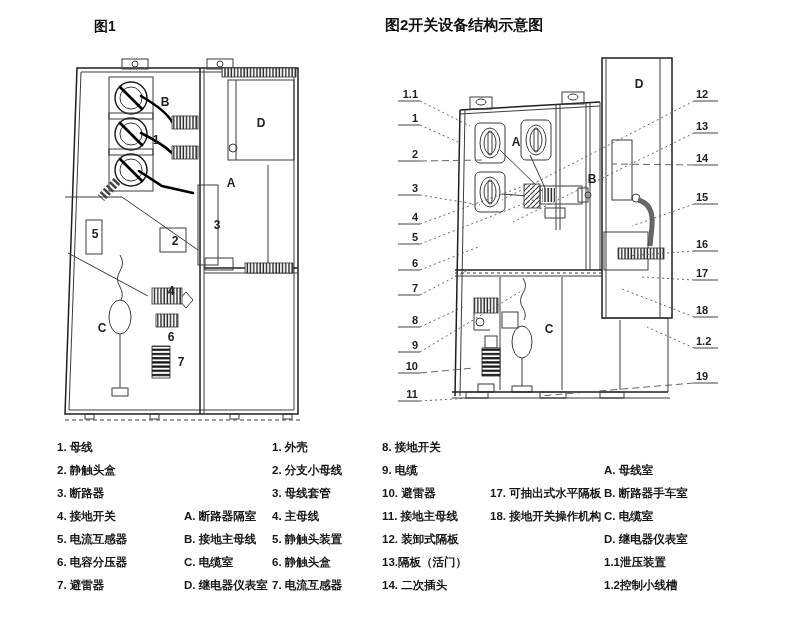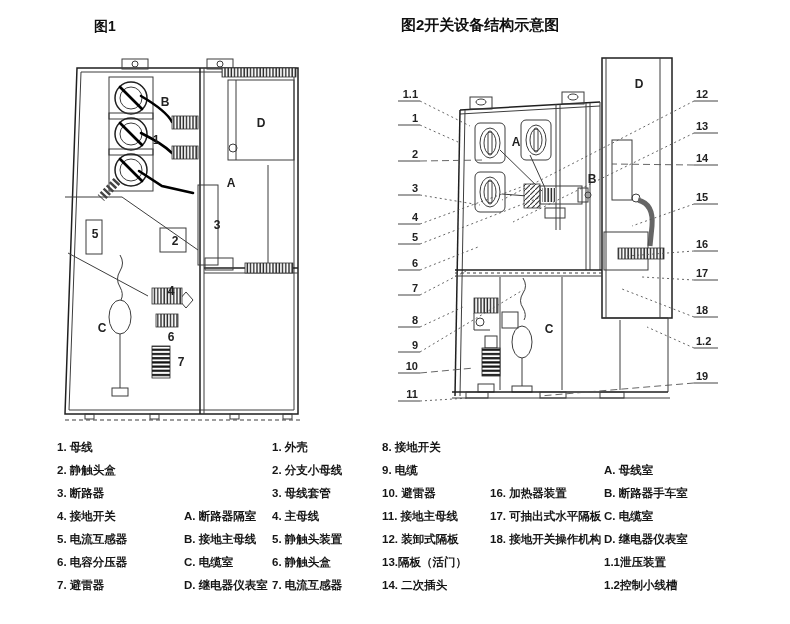--- a/index.html
+++ b/index.html
@@ -2,21 +2,21 @@
 <html><head>
 <meta charset="utf-8">
 <style>
   html,body{margin:0;padding:0;}
   body{
     width:790px;height:624px;position:relative;background:#ffffff;
     font-family:"Liberation Sans",sans-serif;overflow:hidden;
   }
   .title{position:absolute;font-weight:bold;color:#101010;white-space:nowrap;}
   #fig1-title{left:62px;top:18px;font-size:14px;margin-left:32px;}
-  #fig2-title{left:385px;top:16px;font-size:15px;margin-left:16px;}
+  #fig2-title{left:385px;top:16px;font-size:15px;}
   #diagram-svg{position:absolute;left:0;top:0;}
   .legend-col{
     position:absolute;color:#161616;font-weight:bold;font-size:11.5px;
     line-height:23px;white-space:nowrap;
   }
   
   .ln{stroke:#3d3d3d;stroke-width:1;fill:none;}
   .lnb{stroke:#1f1f1f;stroke-width:1.5;fill:none;}
   .bold{stroke:#000;stroke-width:2.6;fill:none;stroke-linecap:round;}
   .cl{font-family:"Liberation Sans",sans-serif;font-size:11px;fill:#222;font-weight:bold;}
@@ -326,21 +326,20 @@
 <div class="legend-col" style="left:382px;top:436px;">
     <div>8. 接地开关</div>
     <div>9. 电缆</div>
     <div>10. 避雷器</div>
     <div>11. 接地主母线</div>
     <div>12. 装卸式隔板</div>
     <div>13.隔板（活门）</div>
     <div>14. 二次插头</div>
   </div>
 <div class="legend-col" style="left:490px;top:482px;">
-    <div>16. 加热器装置</div>
     <div>17. 可抽出式水平隔板</div>
     <div>18. 接地开关操作机构</div>
   </div>
 <div class="legend-col" style="left:604px;top:459px;">
     <div>A. 母线室</div>
     <div>B. 断路器手车室</div>
     <div>C. 电缆室</div>
     <div>D. 继电器仪表室</div>
     <div>1.1泄压装置</div>
     <div>1.2控制小线槽</div>

